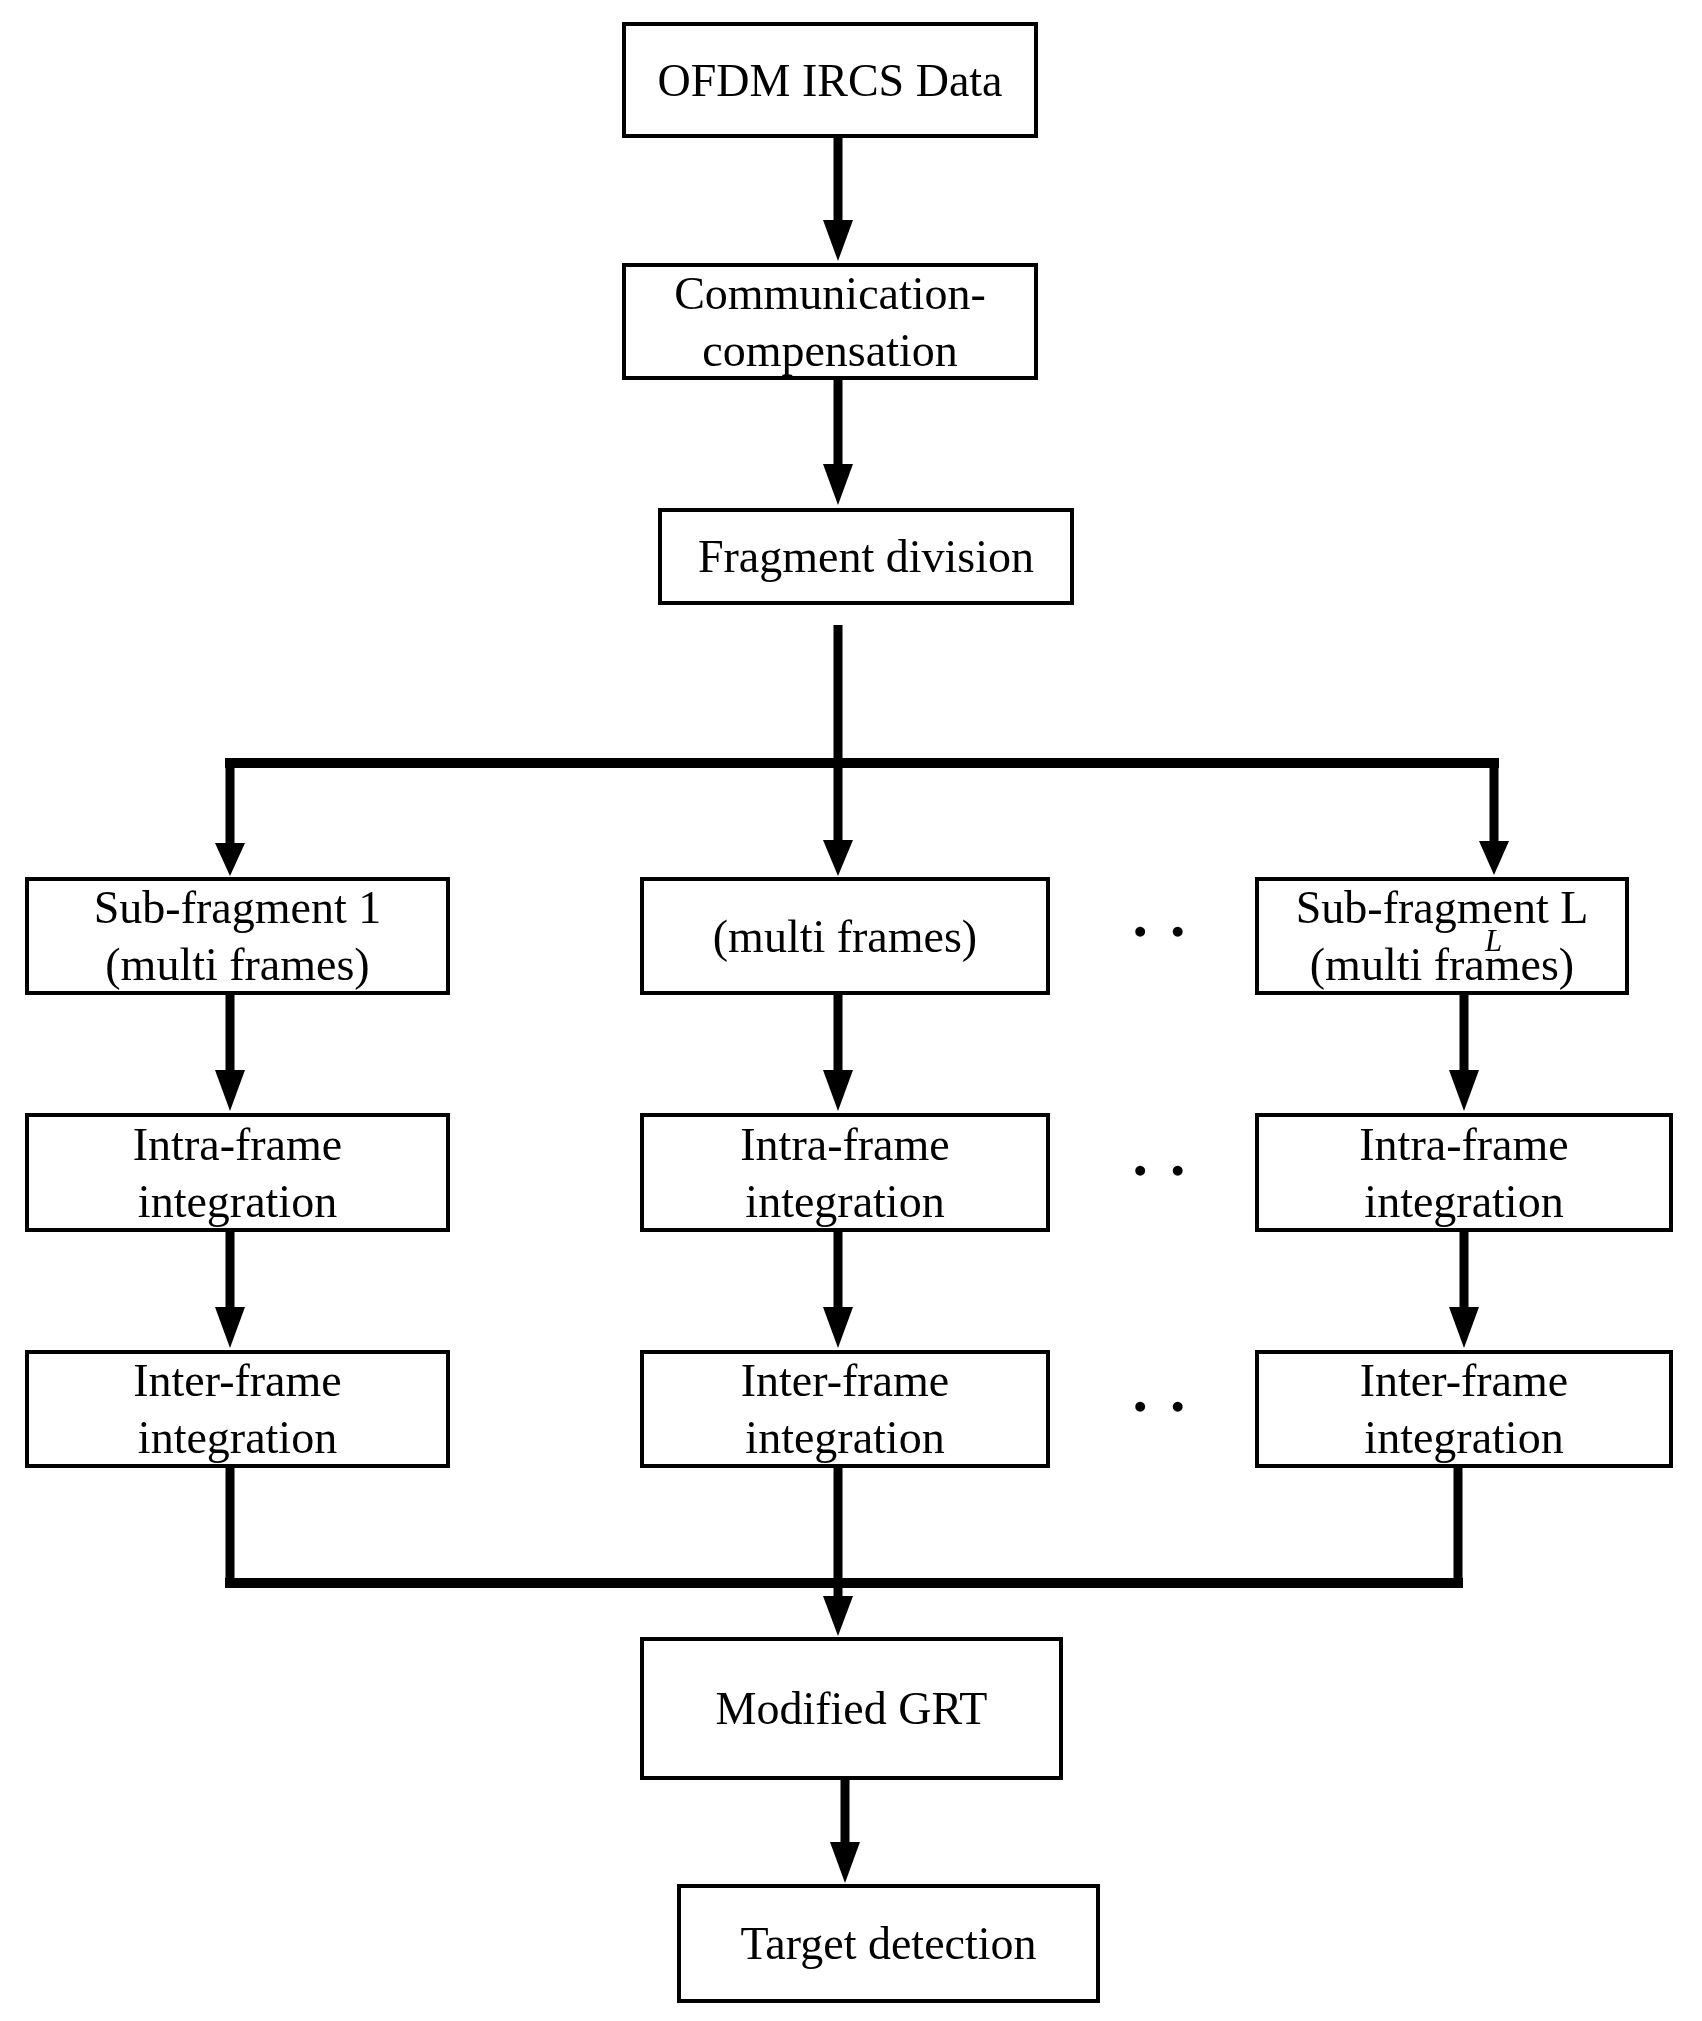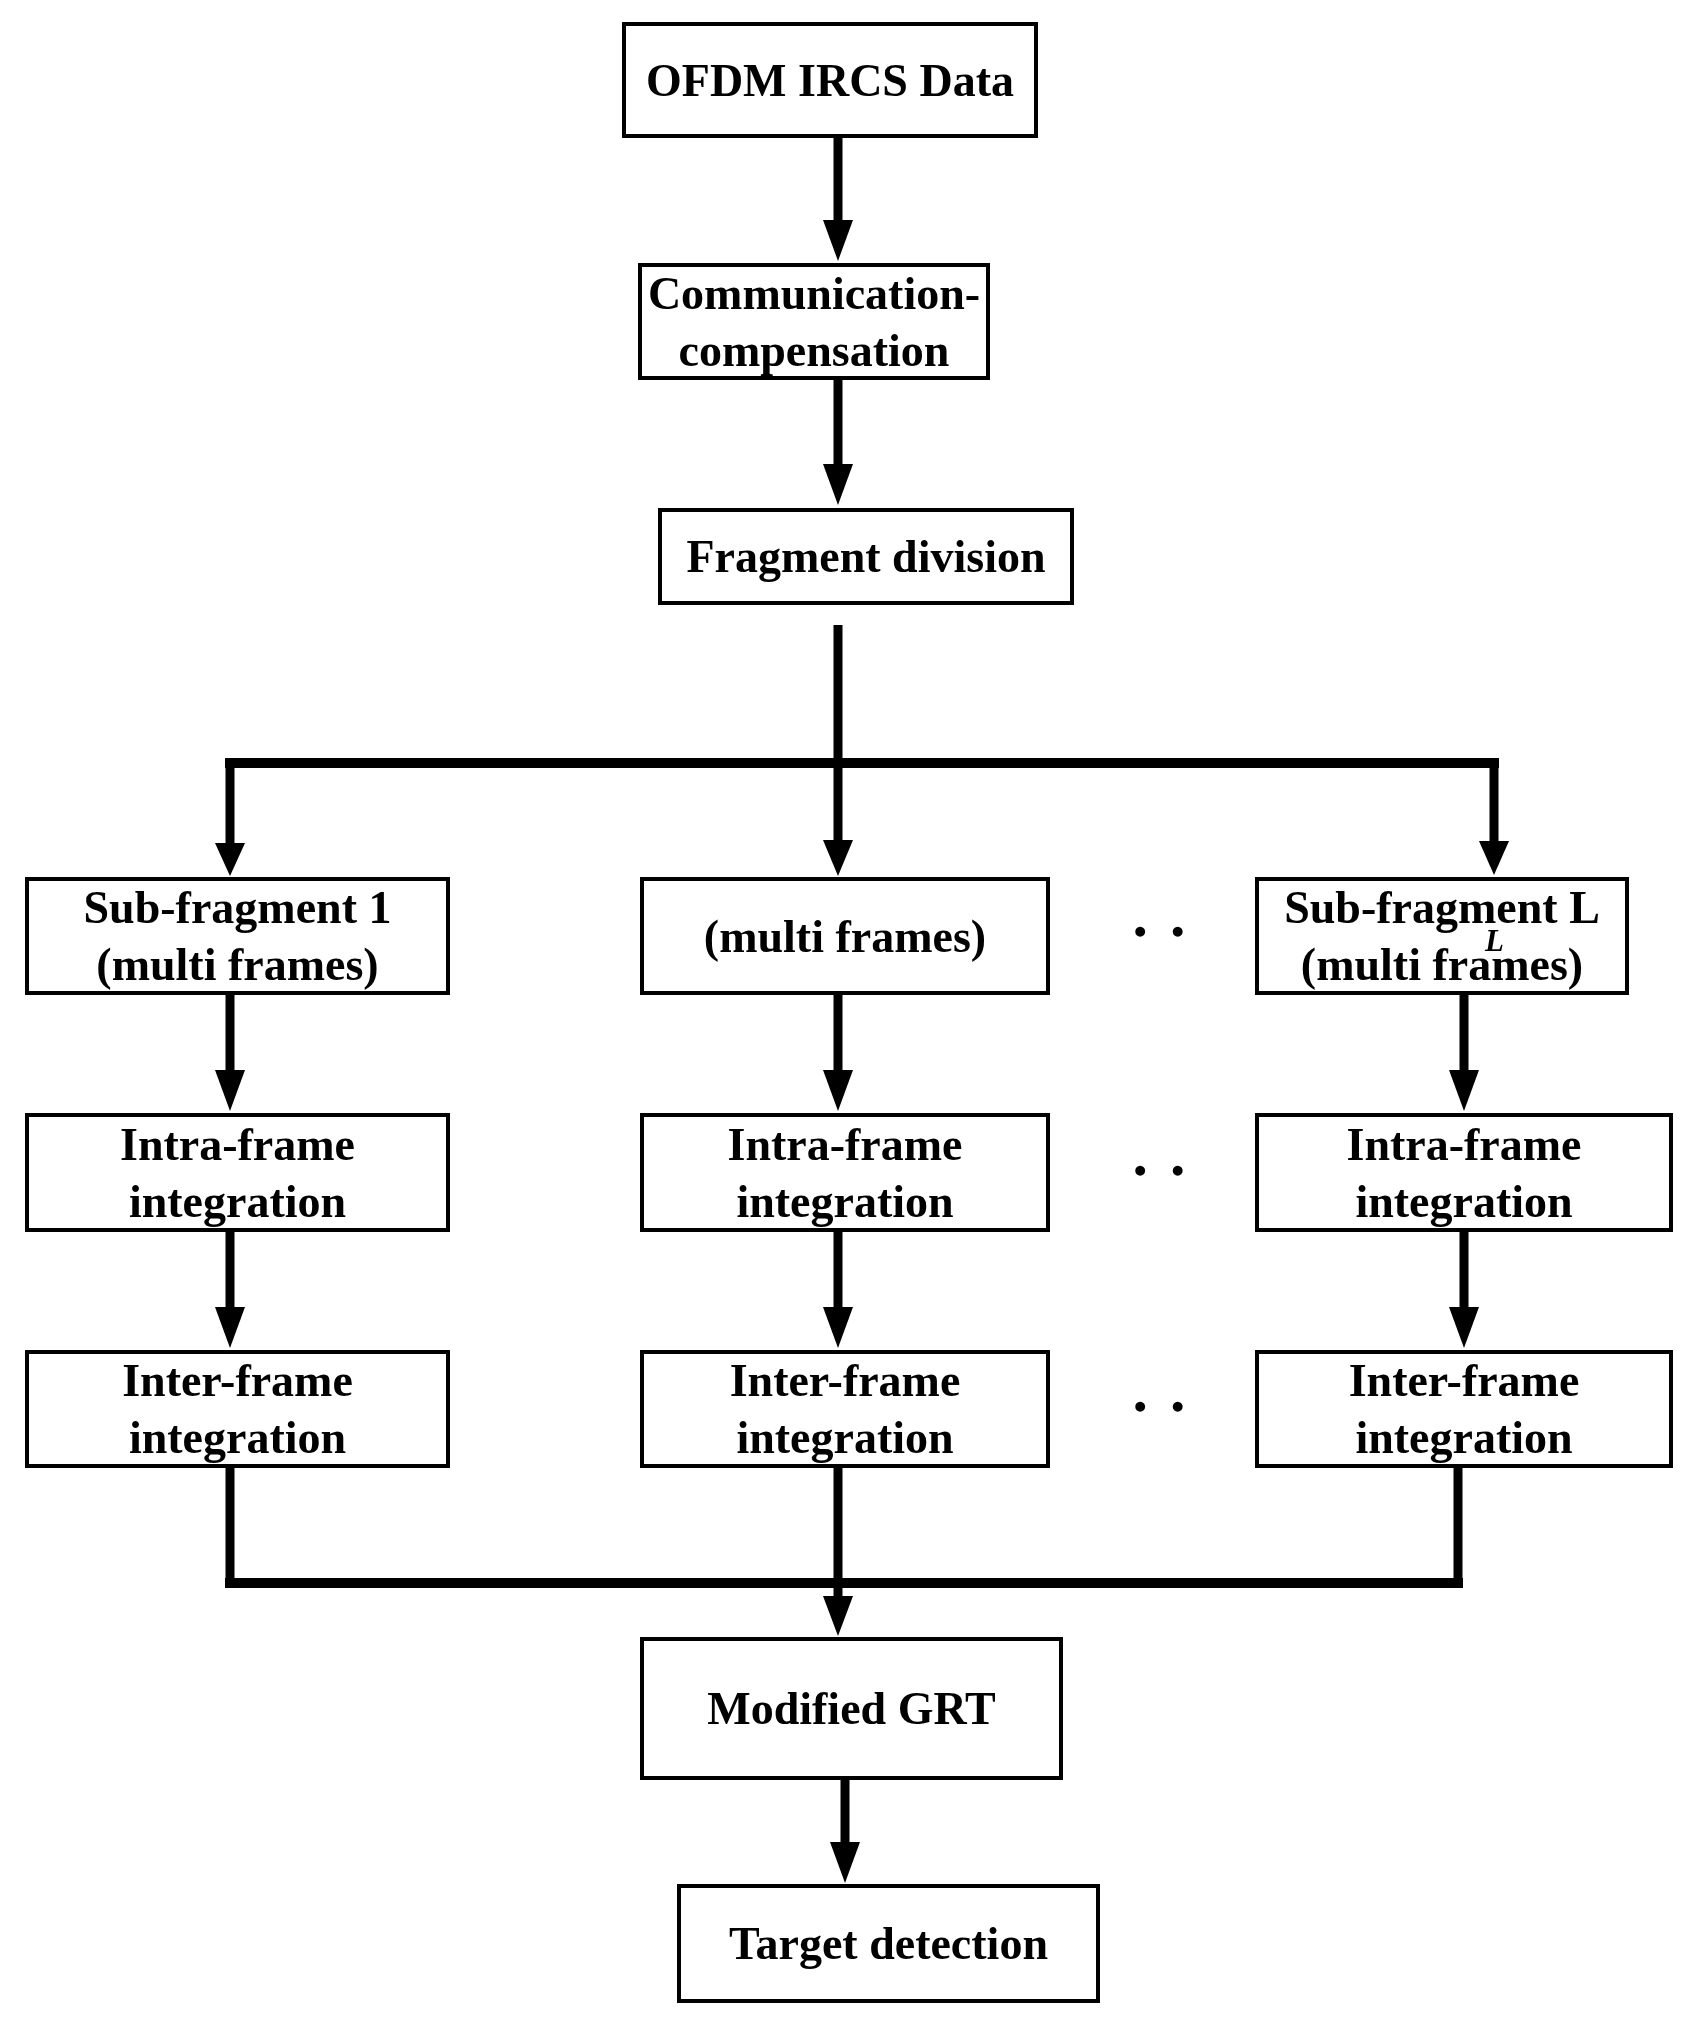--- a/index.html
+++ b/index.html
@@ -21,21 +21,21 @@
     background:#ffffff;
     display:flex;
     flex-direction:column;
     align-items:center;
     justify-content:center;
     text-align:center;
     font-size:46px;
     line-height:57px;
     z-index:2;
   }
-  .node span{display:block;white-space:nowrap;font-weight:bold;}
+  .node span{display:block;white-space:nowrap;}
   .stray-l{
     position:absolute;
     top:44px;left:226px;
     font-style:italic;
     font-size:31px;
     line-height:31px;
     z-index:3;
   }
   .dots{
     position:absolute;
@@ -114,21 +114,21 @@
         <rect x="840.5" y="1757" width="9" height="85"></rect>
         <polygon points="830,1842 860,1842 845,1883"></polygon>
       </g>
     </g>
   </svg>
 
   <div class="node" style="left:622px;top:22px;width:416px;height:116px;">
     <span>OFDM IRCS Data</span>
   </div>
 
-  <div class="node" style="left:622px;top:263px;width:352px;height:117px;margin-left:16px;">
+  <div class="node" style="left:622px;top:263px;width:416px;height:117px;">
     <span>Communication-</span>
     <span>compensation</span>
   </div>
 
   <div class="node" style="left:658px;top:508px;width:416px;height:97px;gap:44px;">
     <span>Fragment division</span>
   </div>
 
   <div class="node" style="left:25px;top:877px;width:425px;height:118px;">
     <span>Sub-fragment 1</span>

